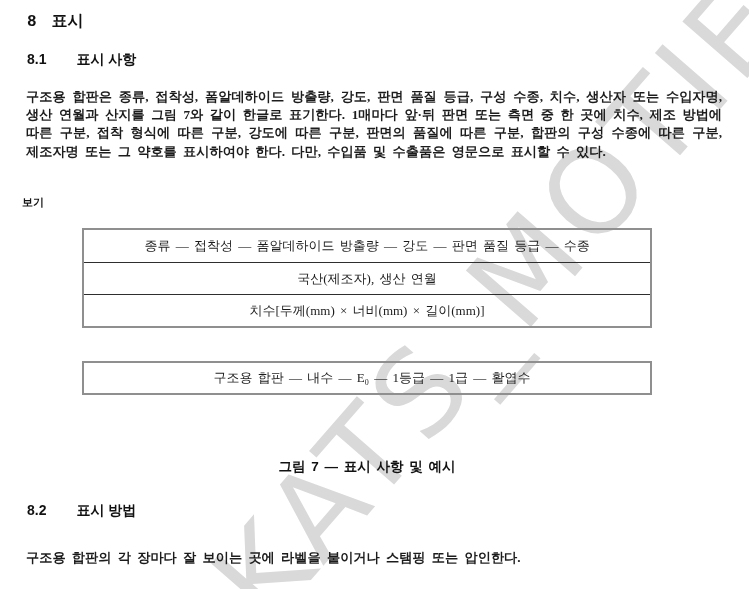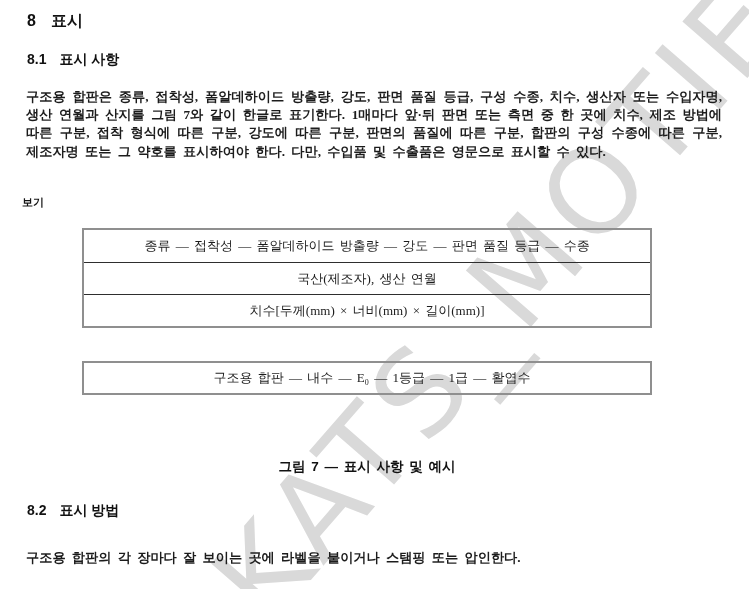--- a/index.html
+++ b/index.html
@@ -24,30 +24,30 @@
     letter-spacing: 0.06em;
     color: #d9d9d9;
     white-space: nowrap;
     z-index: 0;
     user-select: none;
   }
   
   .content { position: absolute; inset: 0; z-index: 1; }
   .h-main {
     position: absolute; left: 27px; top: 11px;
-    font-family: Liberation Sans, sans-serif;
+    font-family: Liberation Mono, monospace;
     font-weight: bold; font-size: 16px; color: #111;
   }
   .h-sub {
     position: absolute; left: 27px;
     font-family: "Liberation Sans", "DejaVu Sans", sans-serif;
     font-weight: bold; font-size: 14px; color: #111;
   }
   .h-main .num { margin-right: 15px; }
-  .h-sub .num { margin-right: 13px; }
+  .h-sub .num { margin-right: 30px; }
   .h-81 { top: 51px; }
   .h-82 { top: 502px; }
   .para {
     position: absolute; left: 26px; width: 696px;
     font-size: 13.2px; line-height: 18.2px;
     text-align: justify; word-spacing: 3px;
     color: #1c1c1c;
     font-weight: bold;
   }
   .p1 { top: 88px; }

